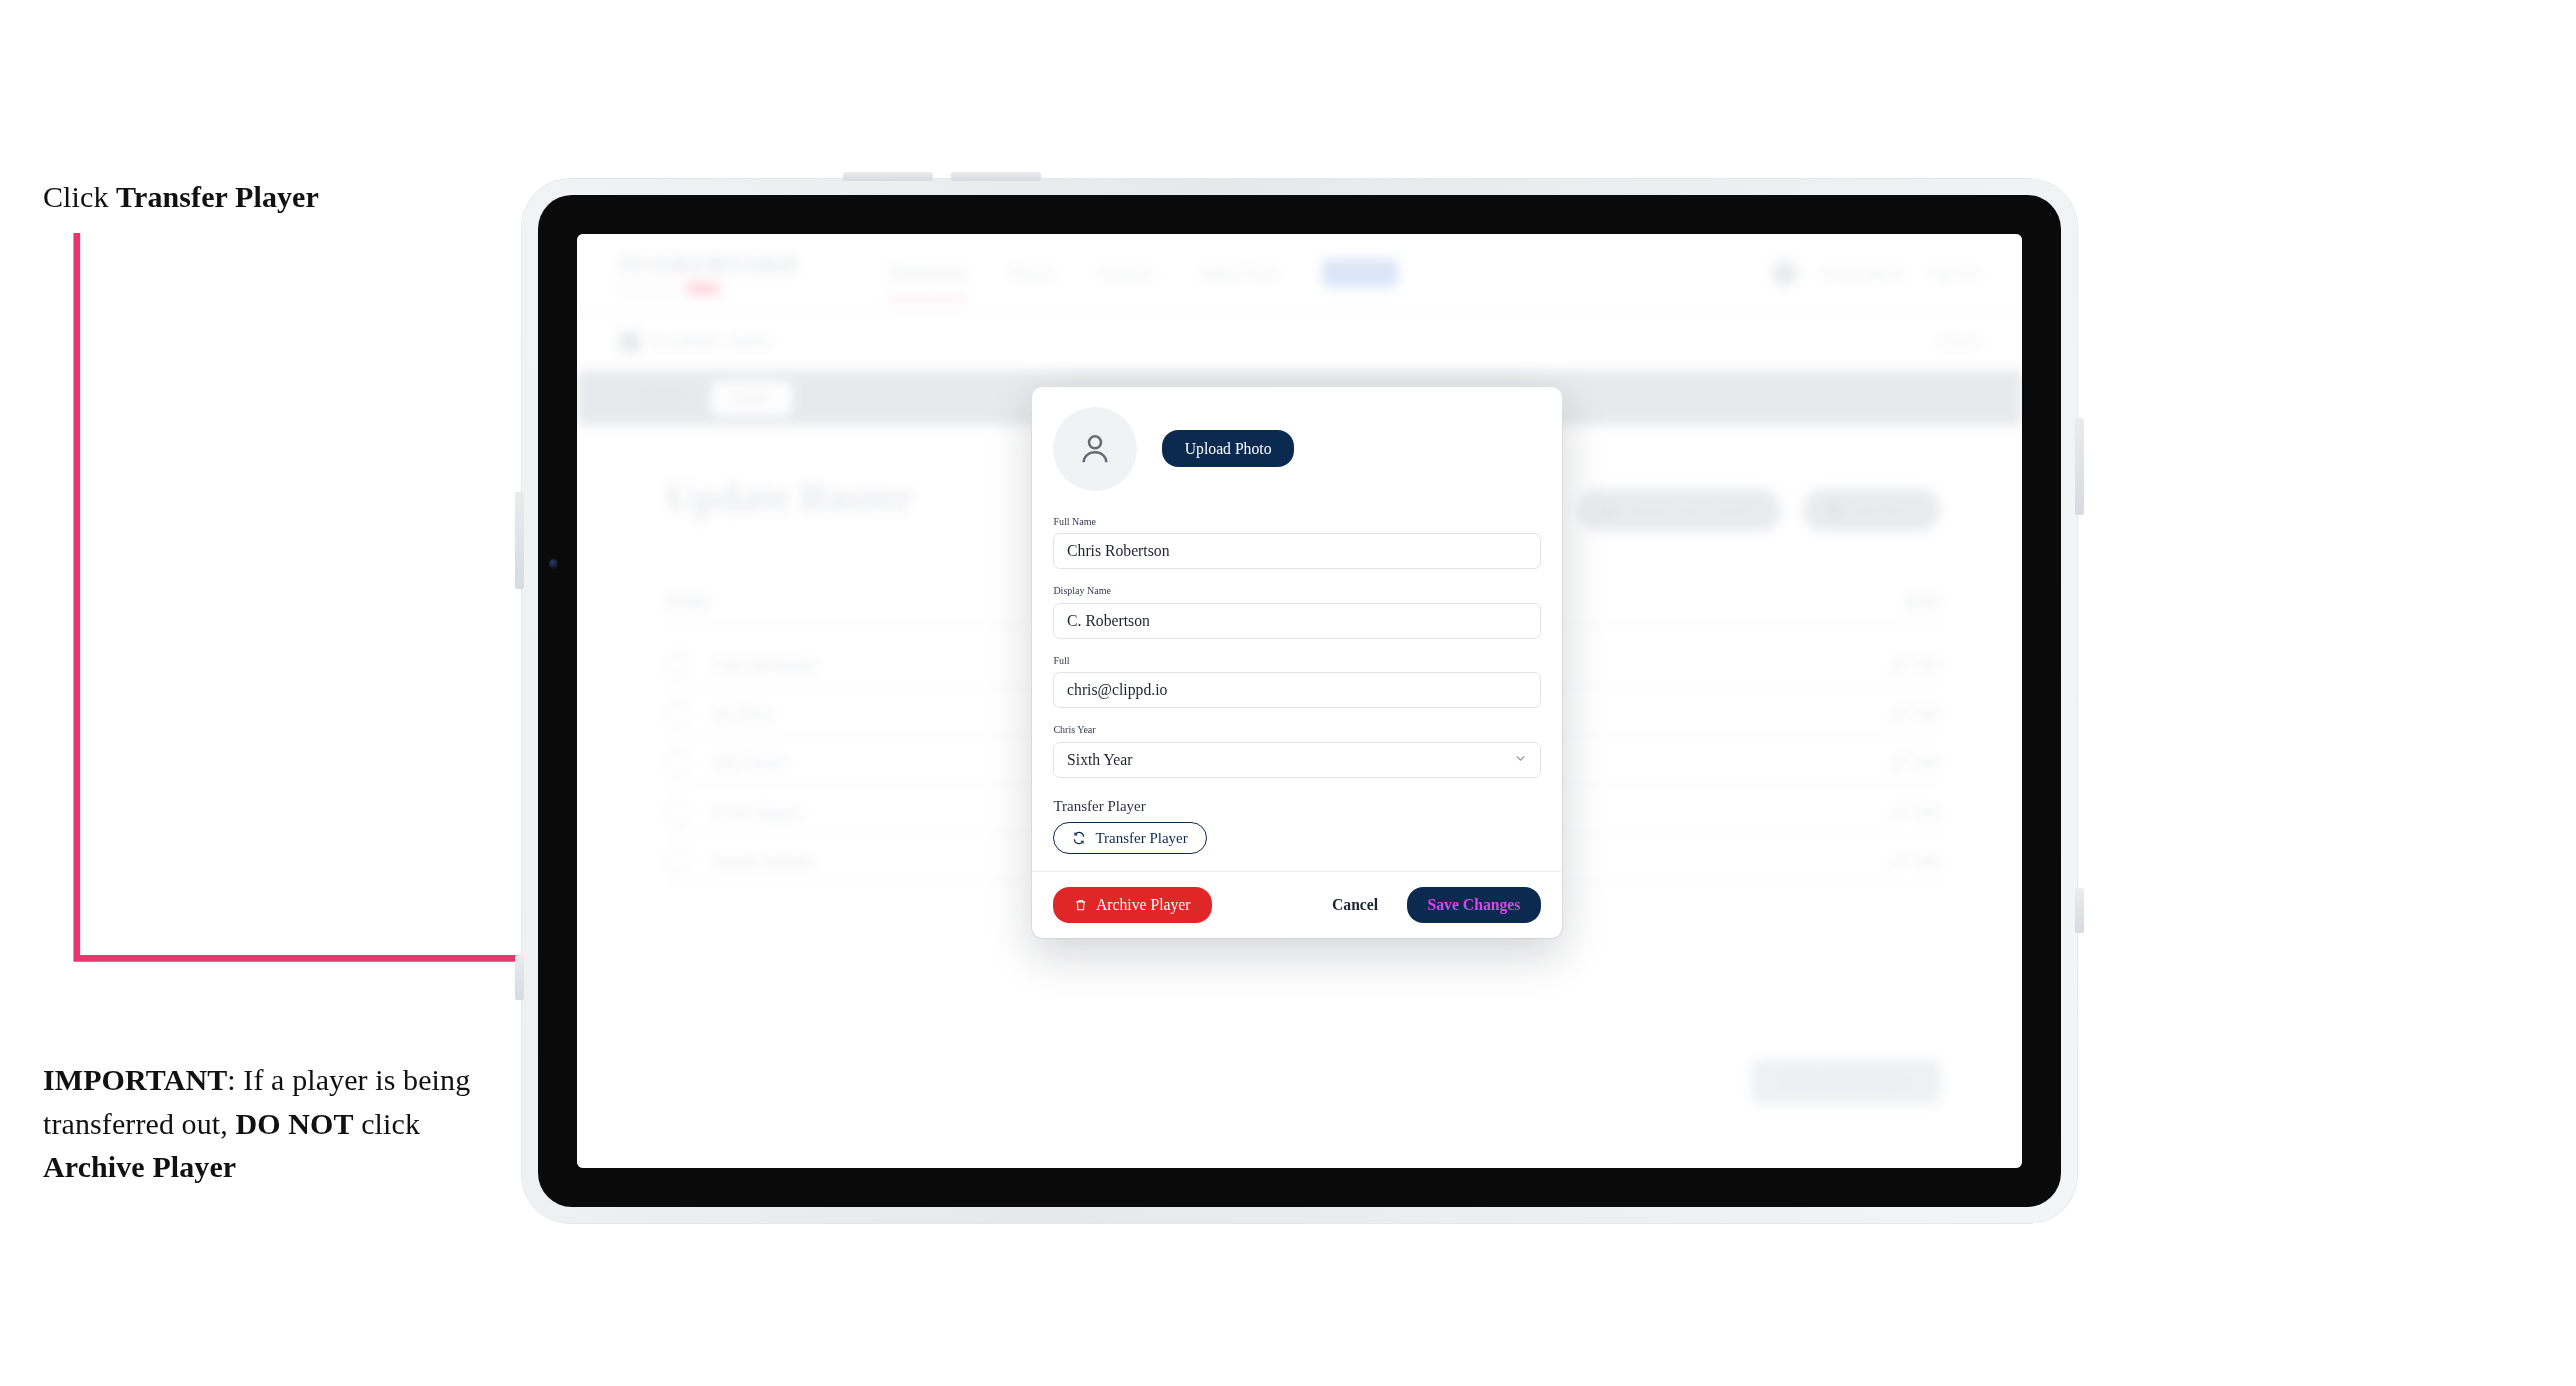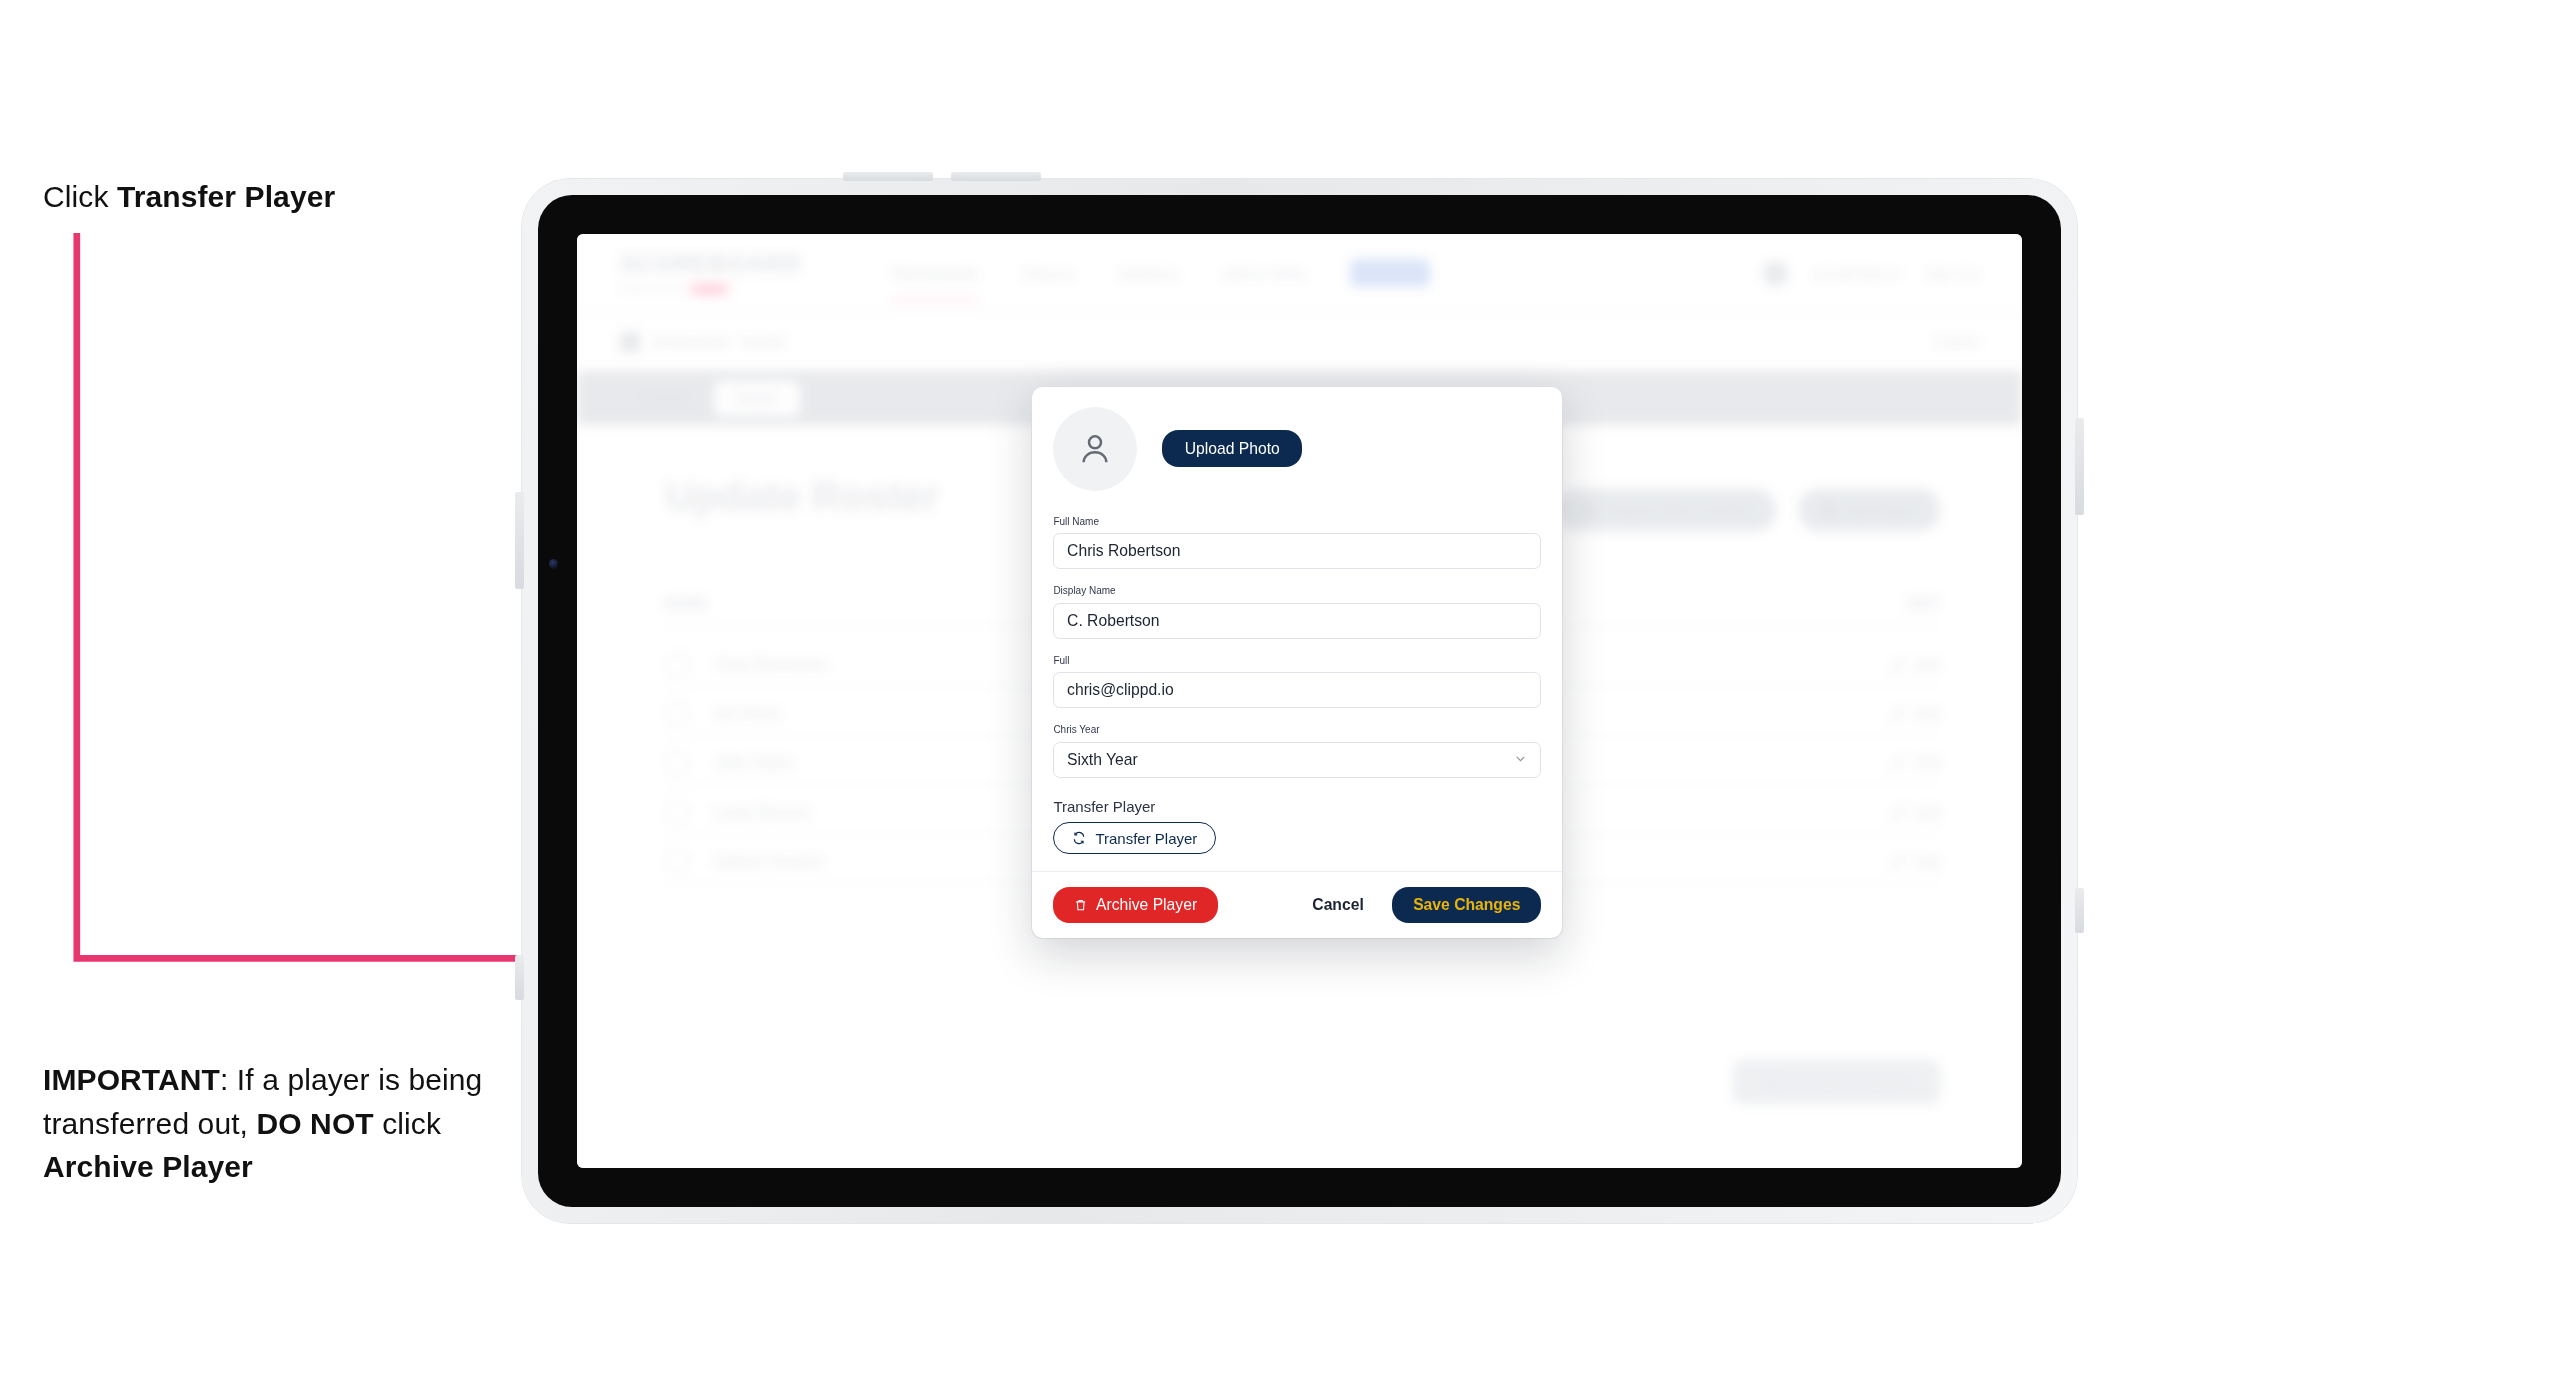--- a/index.html
+++ b/index.html
@@ -10,20 +10,21 @@
   body {
     font-family: "Liberation Sans", sans-serif;
     -webkit-font-smoothing: antialiased;
   }
   #canvas {
     position: relative;
     width: 2576px;
     height: 1386px;
     background: #ffffff;
     overflow: hidden;
+    font-family: Liberation Serif, serif;
   }
 
   
   .annot {
     position: absolute;
     color: #111111;
     font-size: 30px;
     line-height: 1.45;
     letter-spacing: 0.1px;
   }
@@ -281,21 +282,21 @@
     border: none; border-radius: 16.4px;
     padding: 9px 21px; font-size: 15.7px;
     font-family: inherit; cursor: pointer;
   }
   .foot-right { margin-left: auto; display: flex; align-items: center; gap: 22.4px; }
   .cancel-btn {
     background: none; border: none; color: #1c2433;
     font-size: 15.7px; font-weight: 700; font-family: inherit; cursor: pointer;
   }
   .save-btn {
-    background: #0c2a50; color: #eab308;
+    background: #0c2a50; color: #d946ef;
     border: none; border-radius: 16.4px;
     padding: 9px 21px; font-size: 15.7px; font-weight: 700;
     font-family: inherit; cursor: pointer;
   }
 </style>
 </head>
 <body>
 
 <div id="canvas">
 

